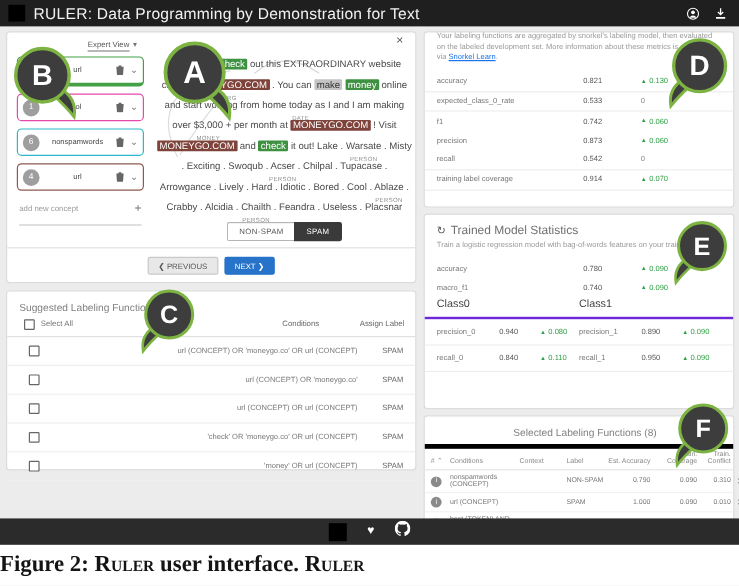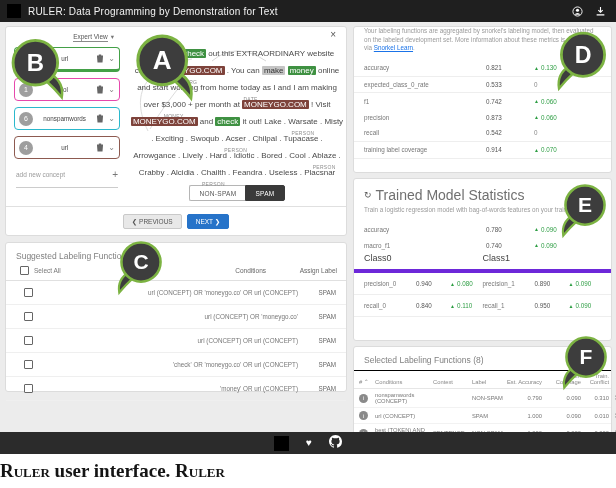--- a/index.html
+++ b/index.html
@@ -4,21 +4,21 @@
 <style>
   html,body{margin:0;padding:0;}
   body{width:616px;height:488px;position:relative;overflow:hidden;background:#fff;
        font-family:"Liberation Sans",sans-serif;}
   .canvas{position:absolute;inset:0;}
 
   
   .topbar{position:absolute;left:0;top:0;width:616px;height:22px;background:#1f1f1f;
           display:flex;align-items:center;z-index:4;}
   .app-logo{width:14px;height:14px;background:#000;margin-left:7px;flex:0 0 auto;}
-  .topbar-title{font-size:10px;color:#f2f2f2;margin-left:7px;letter-spacing:.2px;}
+  .topbar-title{font-size:13px;color:#f2f2f2;margin-left:7px;letter-spacing:.2px;}
   .topbar-icons{margin-left:auto;margin-right:10px;display:flex;gap:12px;align-items:center;}
   .topbar-icons svg{display:block;}
 
   
   .workspace{position:absolute;left:0;top:22px;width:616px;height:410px;background:#ececec;}
   .card{position:absolute;background:#fff;border:1px solid #dcdcdc;border-radius:3px;
         box-sizing:border-box;}
   .main-card{left:5px;top:4px;width:342px;height:210px;}
   .suggested-card{left:5px;top:220px;width:342px;height:150px;}
   .stats-card{left:353px;top:4px;width:259px;height:147px;}
@@ -87,44 +87,44 @@
   .m-row{display:flex;align-items:center;height:15.8px;padding:0 10px;font-size:6.3px;
          color:#777;border-bottom:1px solid #eee;}
   .m-row.nb{border-bottom:none;}
   .m-name{width:122px;flex:0 0 auto;}
   .m-val{width:48px;flex:0 0 auto;color:#555;}
   .m-delta{display:flex;align-items:center;gap:2px;color:#2e9e44;}
   .m-delta .arr{font-size:5px;}
   .m-delta.flat{color:#888;}
   .mt-head{display:flex;align-items:center;gap:4px;margin:8px 0 3px 10px;}
   .mt-head .refresh{font-size:9px;color:#555;line-height:1;}
-  .mt-head .t{font-size:14px;color:#707070;}
+  .mt-head .t{font-size:10px;color:#707070;}
   .class-title{font-size:8.5px;color:#909090;margin:10px 0 6px 10px;}
   .class-head{display:flex;font-size:9px;color:#444;padding:0 10px 6px 10px;
-              border-bottom:4px solid #6d28d9;}
+              border-bottom:2px solid #6d28d9;}
   .class-head span{width:50%;}
   .c-row{display:flex;align-items:center;height:21px;padding:0 10px;font-size:6.3px;
          color:#777;border-bottom:1px solid #eee;}
   .c-half{display:flex;align-items:center;width:50%;}
   .c-name{width:52px;flex:0 0 auto;}
   .c-val{width:34px;flex:0 0 auto;color:#555;}
 
   
   .f-grid{display:grid;grid-template-columns:15px 57px 38px 33px 36px 38px 27px 10px;
           padding:2px 5px;align-items:center;font-size:5.8px;color:#777;column-gap:1px;}
   .f-head{color:#888;border-bottom:1px solid #e6e6e6;align-items:end;padding-bottom:3px;}
   .f-head .r, .f-row .r{text-align:right;}
   .f-row{border-bottom:1px solid #f2f2f2;padding-top:3px;padding-bottom:3px;}
   .f-ico{width:9px;height:9px;border-radius:50%;background:#8a8a8a;color:#fff;font-size:6px;
          display:flex;align-items:center;justify-content:center;}
   .f-x{color:#666;font-size:7px;text-align:right;}
   .sort{font-size:6px;color:#888;}
-  .selected-card .p-title{margin-bottom:0;border-bottom:1px solid #000000;
+  .selected-card .p-title{margin-bottom:0;border-bottom:4px solid #000000;
                           padding-bottom:5px;margin-right:0;margin-left:0;
-                          padding-left:10px;}
+                          padding-left:10px;text-align:center;}
 
   
   .bottombar{position:absolute;left:0;top:432px;width:616px;height:22px;background:#2b2b2b;
              display:flex;align-items:center;justify-content:center;gap:17px;z-index:6;}
   .f-square{width:15px;height:15px;background:#000;}
   .heart{color:#fff;font-size:10px;line-height:1;}
   .caption{position:absolute;left:0;top:454px;width:616px;height:34px;background:#fff;
            font-family:"Liberation Serif",serif;font-weight:700;font-size:19px;color:#141414;
            display:flex;align-items:center;white-space:pre;overflow:hidden;}
   .sc{font-variant:small-caps;}
@@ -447,21 +447,21 @@
   <div class="bottombar">
     <div class="f-square"></div>
     <span class="heart">♥</span>
     <span>
       <svg width="13" height="13" viewBox="0 0 24 24">
           <path fill="#fff" d="M12 0C5.37 0 0 5.37 0 12c0 5.3 3.44 9.8 8.2 11.38.6.11.82-.26.82-.58v-2.03c-3.34.73-4.04-1.61-4.04-1.61-.55-1.39-1.33-1.76-1.33-1.76-1.09-.74.08-.73.08-.73 1.2.08 1.84 1.24 1.84 1.24 1.07 1.83 2.8 1.3 3.49 1 .11-.78.42-1.3.76-1.6-2.66-.3-5.47-1.33-5.47-5.93 0-1.31.47-2.38 1.24-3.22-.12-.3-.54-1.52.12-3.18 0 0 1-.32 3.3 1.23a11.5 11.5 0 0 1 6 0c2.28-1.55 3.29-1.23 3.29-1.23.66 1.66.24 2.88.12 3.18.77.84 1.23 1.91 1.23 3.22 0 4.61-2.8 5.63-5.48 5.92.43.37.81 1.1.81 2.22v3.29c0 .32.22.7.82.58A12 12 0 0 0 24 12c0-6.63-5.37-12-12-12z"></path>
         </svg>
     </span>
   </div>
 
-  <div class="caption"><span class="sc">Ruler</span><span> user interface. </span><span class="sc">Ruler</span></div>
+  <div class="caption"><span>Figure 2: </span><span class="sc">Ruler</span><span> user interface. </span><span class="sc">Ruler</span></div>
 
   <div class="callout co-a">
     <svg viewBox="0 0 80 80">
         <path d="M50 57 Q62 68 70 78 Q73 60 57 50 Z" fill="#3d3d3d" stroke="#7cb342" stroke-width="3"></path>
         <circle cx="38" cy="36" r="27" fill="#3d3d3d" stroke="#7cb342" stroke-width="3.5"></circle>
         <text class="co-letter" x="38" y="46" text-anchor="middle" fill="#fff" font-size="29" font-weight="bold">A</text>
       </svg>
   </div>
   <div class="callout co-b">
     <svg viewBox="0 0 80 80">

